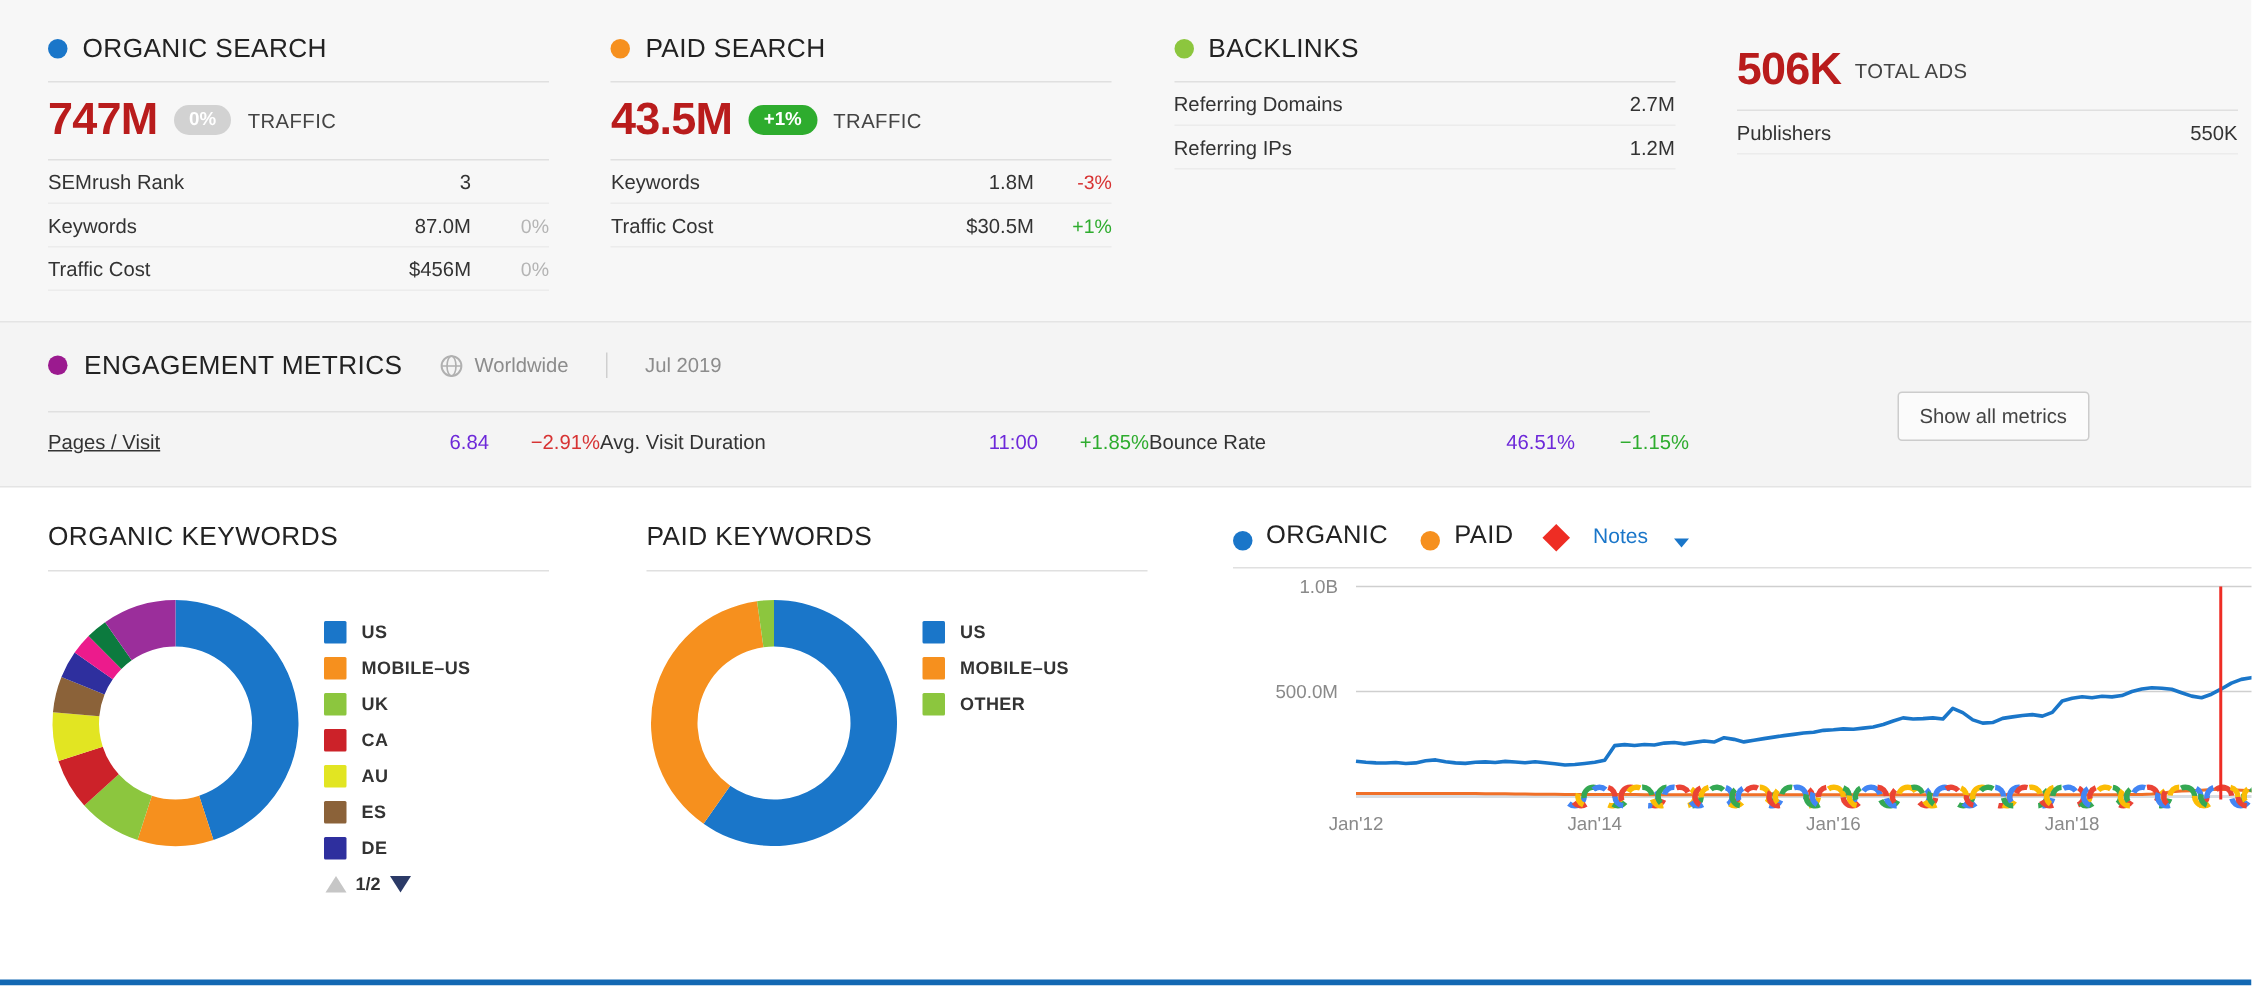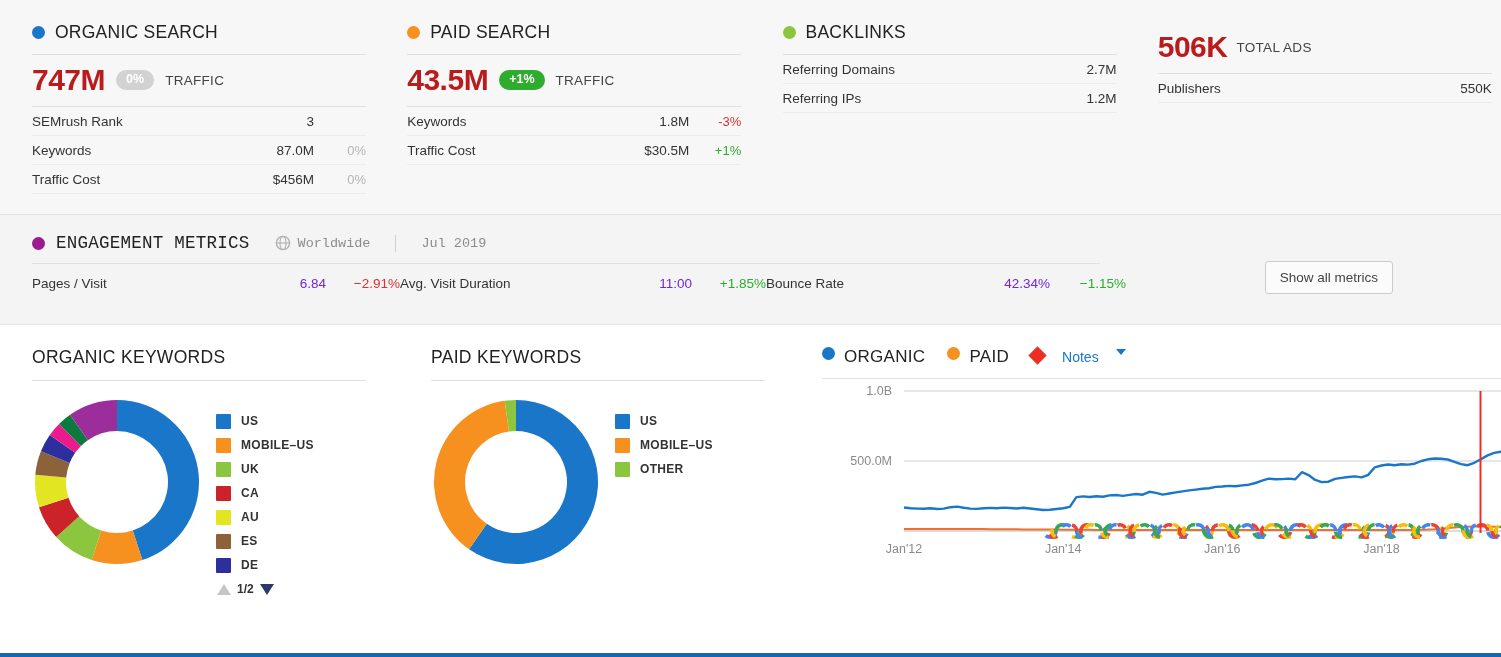--- a/index.html
+++ b/index.html
@@ -114,25 +114,24 @@
     border-top: 1px solid #e4e4e4;
     height: 110px;
     box-sizing: border-box;
     position: relative;
     padding: 18px 0 0 32px;
   }
   .eng-head {
     display: flex;
     align-items: center;
     gap: 11px;
-    padding-bottom: 10px;
+    padding-bottom: 20px;
     border-bottom: 1px solid #e0e0e0;
     width: 1068px;
     box-sizing: border-box;
-    font-family: Liberation Mono, monospace;
   }
   .eng-title {
     font-size: 17.5px;
     letter-spacing: 0.25px;
     color: #222222;
   }
   .eng-scope {
     display: flex;
     align-items: center;
     gap: 7px;
@@ -157,21 +156,21 @@
     display: flex;
     align-items: baseline;
   }
   .metric .mlabel { color: #333333; }
   .metric .mval   { color: #6d28d9; text-align: right; }
   .metric .mdelta { text-align: right; }
   .mdelta.up   { color: #2eac2e; }
   .mdelta.down { color: #d73333; }
 
   .m1 { width: 368px; }
-  .m1 .mlabel { width: 196px; }
+  .m1 .mlabel { width: 196px; text-decoration: underline; }
   .m1 .mval   { width: 98px; }
   .m1 .mdelta { width: 74px; }
   .m2 { width: 366px; }
   .m2 .mlabel { width: 196px; }
   .m2 .mval   { width: 96px; }
   .m2 .mdelta { width: 74px; }
   .m3 { width: 360px; }
   .m3 .mlabel { width: 180px; }
   .m3 .mval   { width: 104px; }
   .m3 .mdelta { width: 76px; }
@@ -267,21 +266,21 @@
     display: flex;
     align-items: center;
     padding-bottom: 11px;
     border-bottom: 1px solid #e0e0e0;
     width: 1062px;
     box-sizing: border-box;
     position: relative;
   }
   .series-tag {
     display: flex;
-    align-items: flex-start;
+    align-items: flex-end;
     gap: 9px;
     margin-right: 22px;
   }
   .series-name {
     font-size: 17px;
     letter-spacing: 0.3px;
     color: #222222;
   }
   .diamond {
     width: 13px; height: 13px;
@@ -415,21 +414,21 @@
       <span class="mval">6.84</span>
       <span class="mdelta down">−2.91%</span>
     </div>
     <div class="metric m2">
       <span class="mlabel">Avg. Visit Duration</span>
       <span class="mval">11:00</span>
       <span class="mdelta up">+1.85%</span>
     </div>
     <div class="metric m3">
       <span class="mlabel">Bounce Rate</span>
-      <span class="mval">42.34%</span>
+      <span class="mval">46.51%</span>
       <span class="mdelta up">−1.15%</span>
     </div>
   </div>
 
   <button class="show-all-btn">Show all metrics</button>
 </div>
 
 <div class="bottom">
 
   <div class="panel panel-organic">

